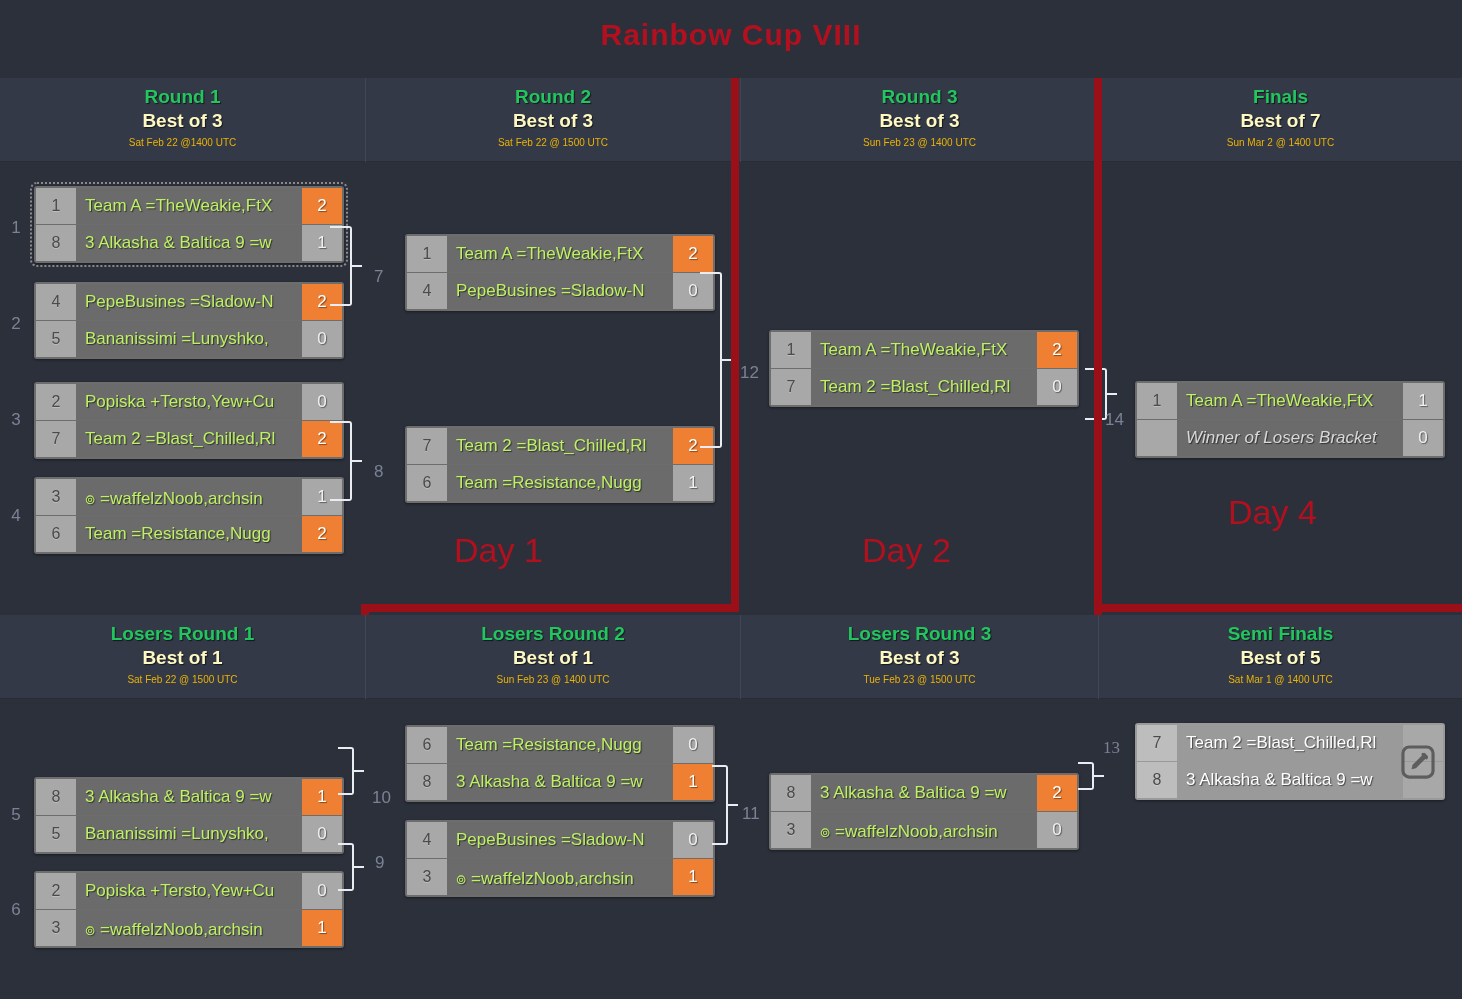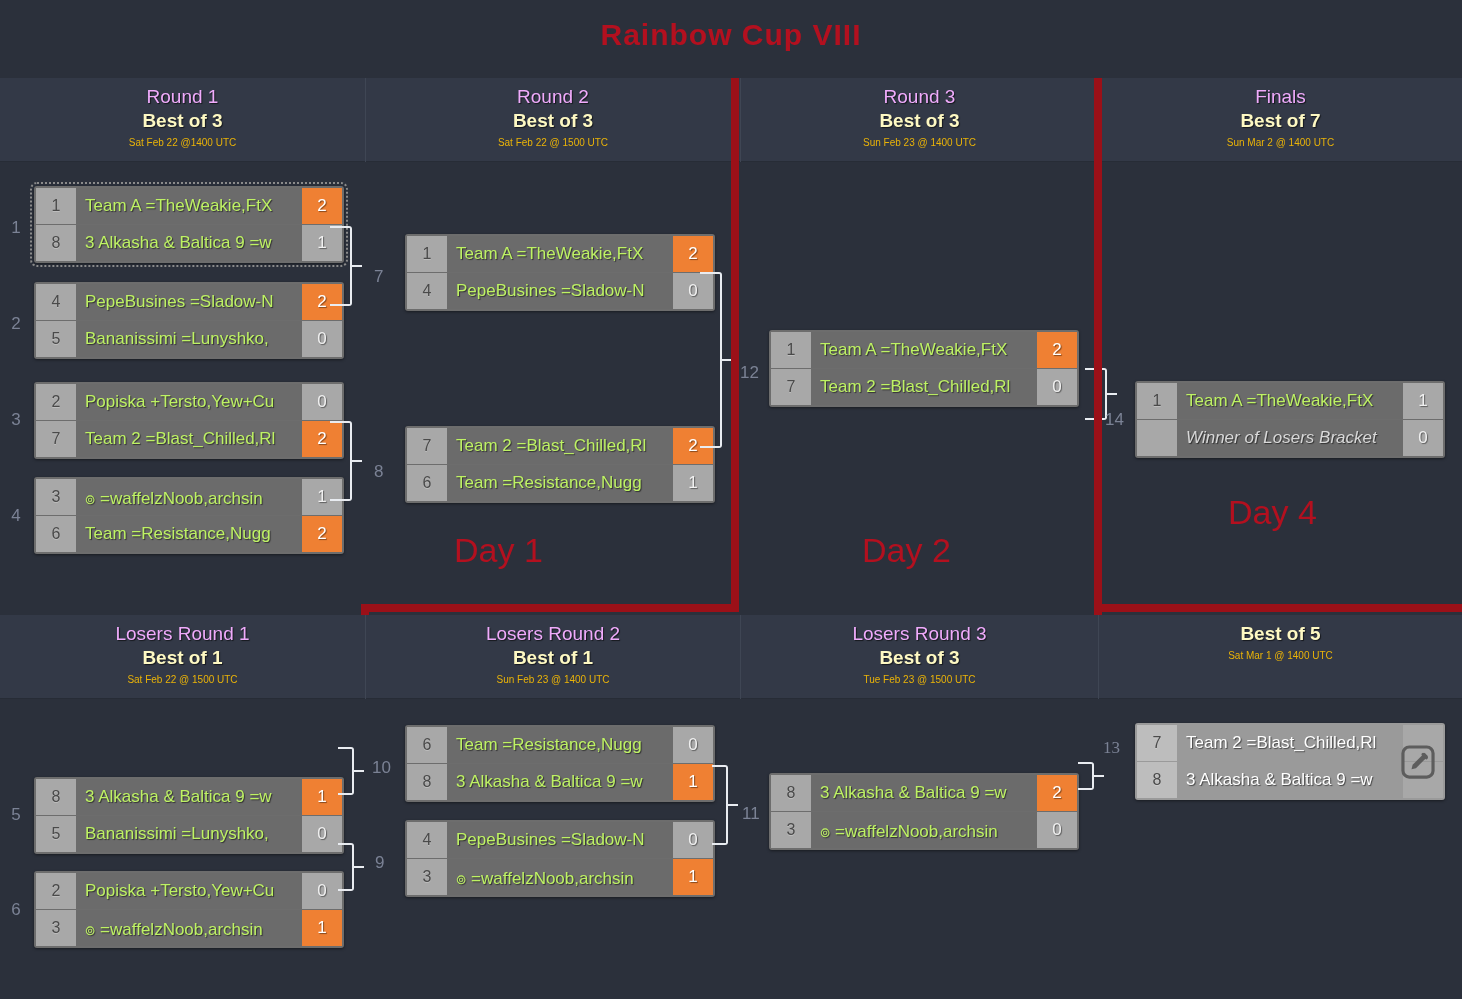--- a/index.html
+++ b/index.html
@@ -31,23 +31,24 @@
   .hb-winners { top: 78px; height: 84px; }
   .hb-losers  { top: 615px; height: 84px; }
 
   .round-head {
     position: absolute; top: 0; height: 84px;
     text-align: center;
     padding-top: 7px;
   }
   .round-head.sep { border-right: 1px solid #3f4654; }
   .rh-name {
-    font-size: 19px; color: #f0abfc;
+    font-size: 19px; color: #22c55e;
     text-shadow: 1px 1px 1px rgba(0,0,0,.6);
     line-height: 24px;
+    font-weight: bold;
   }
   .rh-bo {
     font-size: 19px; font-weight: bold; color: #fef9c3;
     text-shadow: 1px 1px 1px rgba(0,0,0,.6);
     line-height: 24px;
   }
   .rh-time {
     font-size: 10px; color: #eab308; line-height: 20px;
   }
 
@@ -346,20 +347,21 @@
       <div class="rh-name">Losers Round 2</div>
       <div class="rh-bo">Best of 1</div>
       <div class="rh-time">Sun Feb 23 @ 1400 UTC</div>
     </div>
     <div class="round-head sep" style="left:741px;width:358px;">
       <div class="rh-name">Losers Round 3</div>
       <div class="rh-bo">Best of 3</div>
       <div class="rh-time">Tue Feb 23 @ 1500 UTC</div>
     </div>
     <div class="round-head" style="left:1099px;width:363px;">
+      <div class="rh-name">Semi Finals</div>
       <div class="rh-bo">Best of 5</div>
       <div class="rh-time">Sat Mar 1 @ 1400 UTC</div>
     </div>
   </div>
 
   <div class="body-band bb-losers"></div>
 
   <div class="match-no" style="left:4px;top:805px;">5</div>
   <div class="match" style="left:34px;top:777px;">
     <div class="slot">
@@ -382,21 +384,21 @@
       <div class="score lose">0</div>
     </div>
     <div class="slot">
       <div class="seed">3</div>
       <div class="team">๏ =waffelzNoob,archsin</div>
       <div class="score win">1</div>
     </div>
   </div>
 
   <div class="conn" style="left:338px;top:747px;width:16px;height:48px;"></div>
-  <div class="conn-no" style="left:372px;top:758px;">10</div>
+  <div class="conn-no" style="left:372px;top:788px;">10</div>
 
   <div class="conn" style="left:338px;top:843px;width:16px;height:48px;"></div>
   <div class="conn-no" style="left:375px;top:853px;">9</div>
 
   <div class="match" style="left:405px;top:725px;">
     <div class="slot">
       <div class="seed">6</div>
       <div class="team">Team =Resistance,Nugg</div>
       <div class="score lose">0</div>
     </div>

